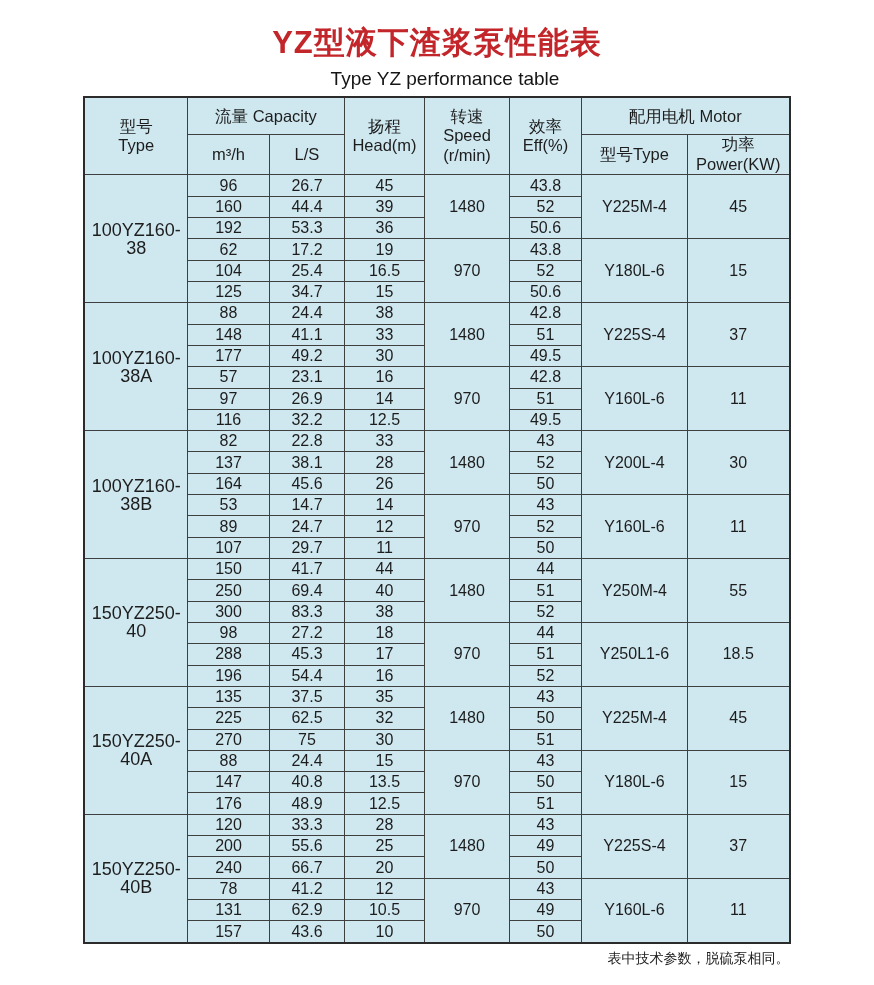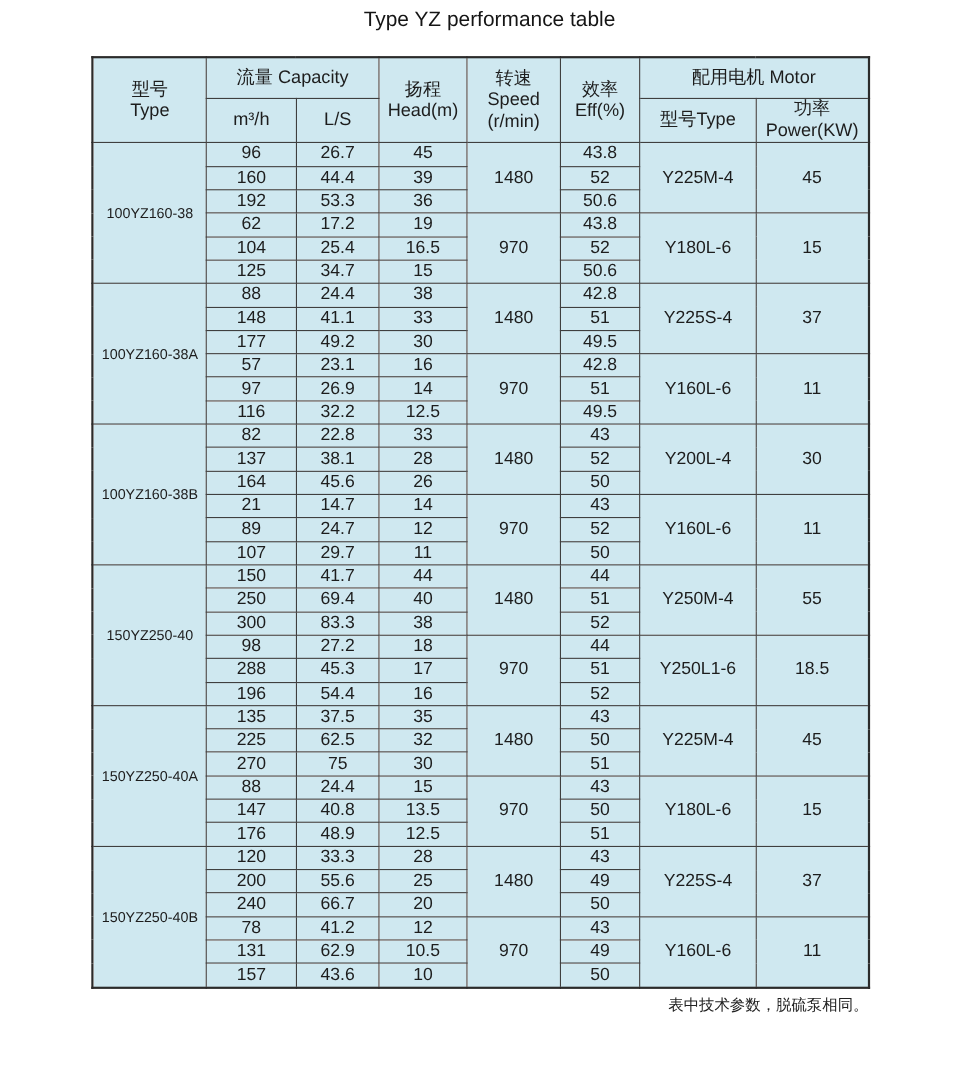--- a/index.html
+++ b/index.html
@@ -31,55 +31,56 @@
     text-align: center;
     font-size: 19px;
     color: #151515;
     margin-top: 9px;
     line-height: 1.1;
     padding-left: 16px;
   }
   table.perf {
     width: 705px;
     height: 848px;
-    margin: 21px auto 0 auto;
+    margin: 6px auto 0 auto;
     border-collapse: collapse;
     table-layout: fixed;
     border: 2px solid #2b2b2b;
   }
   table.perf th, table.perf td {
     border: 1px solid #3f3f3f;
     background: #cfe8f0;
     text-align: center;
     vertical-align: middle;
     padding: 0;
     font-weight: normal;
     overflow: hidden;
   }
   thead th { font-size: 16.5px; line-height: 1.18; }
   thead tr.h1 { height: 38px; }
   thead tr.h2 { height: 35px; }
   tbody td { font-size: 16px; line-height: 1.0; }
-  td.model-cell { font-size: 13px; }
+  td.model-cell { font-size: 18px; }
   td.motor-model-cell { font-size: 16px; }
   .hl { display: block; }
   .footnote {
     width: 705px;
     margin: 6px auto 0 auto;
     font-size: 14px;
     text-align: right;
     color: #222222;
     line-height: 1.2;
   }
 </style>
 </head>
 <body>
 
 <div class="page">
 
+  <div class="title">YZ型液下渣浆泵性能表</div>
   <div class="subtitle">Type YZ performance table</div>
 
   <table class="perf">
     <colgroup>
       <col style="width:103px">
       <col style="width:82px">
       <col style="width:75px">
       <col style="width:80px">
       <col style="width:85px">
       <col style="width:72px">
@@ -218,21 +219,21 @@
           <td>28</td>
           <td>52</td>
         </tr>
         <tr>
           <td>164</td>
           <td>45.6</td>
           <td>26</td>
           <td>50</td>
         </tr>
         <tr>
-          <td>21</td>
+          <td>53</td>
           <td>14.7</td>
           <td>14</td>
           <td rowspan="3">970</td>
           <td>43</td>
           <td rowspan="3" class="motor-model-cell">Y160L-6</td>
           <td rowspan="3">11</td>
         </tr>
         <tr>
           <td>89</td>
           <td>24.7</td>

